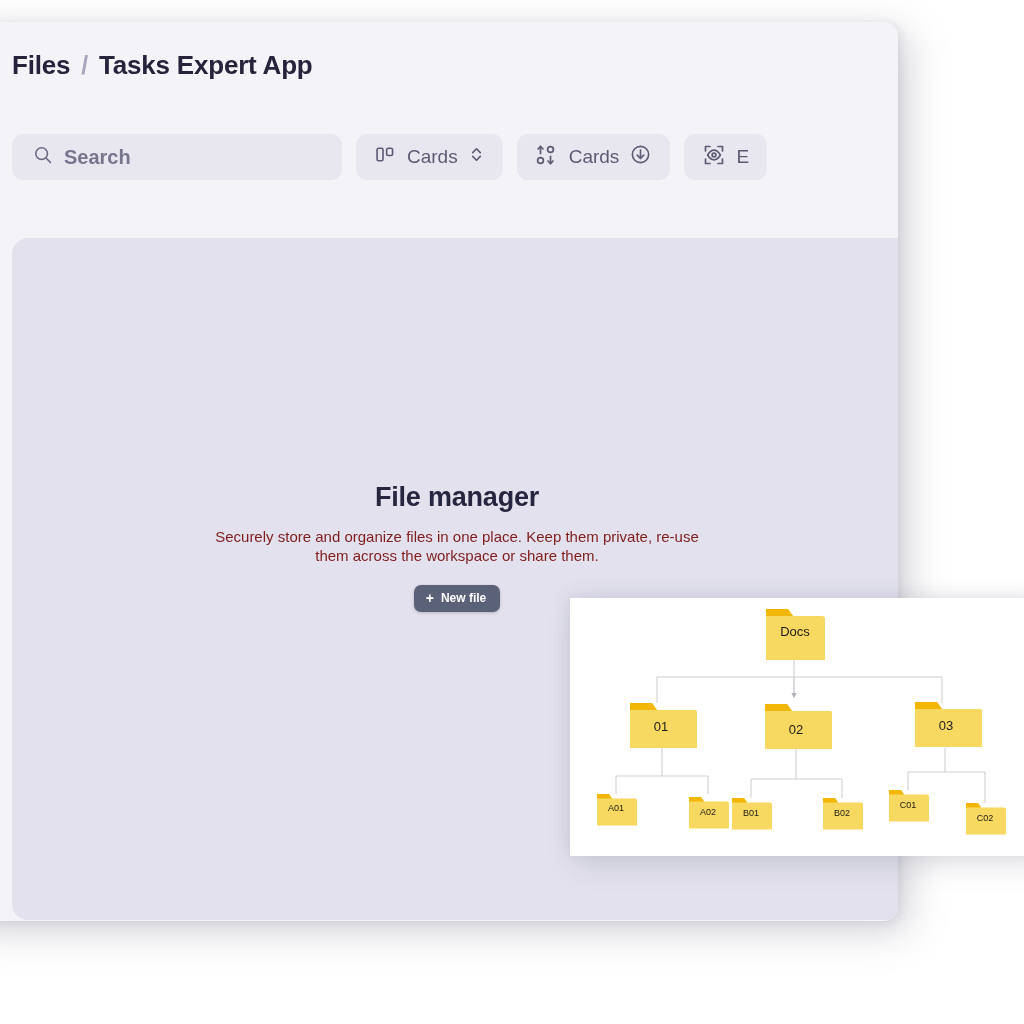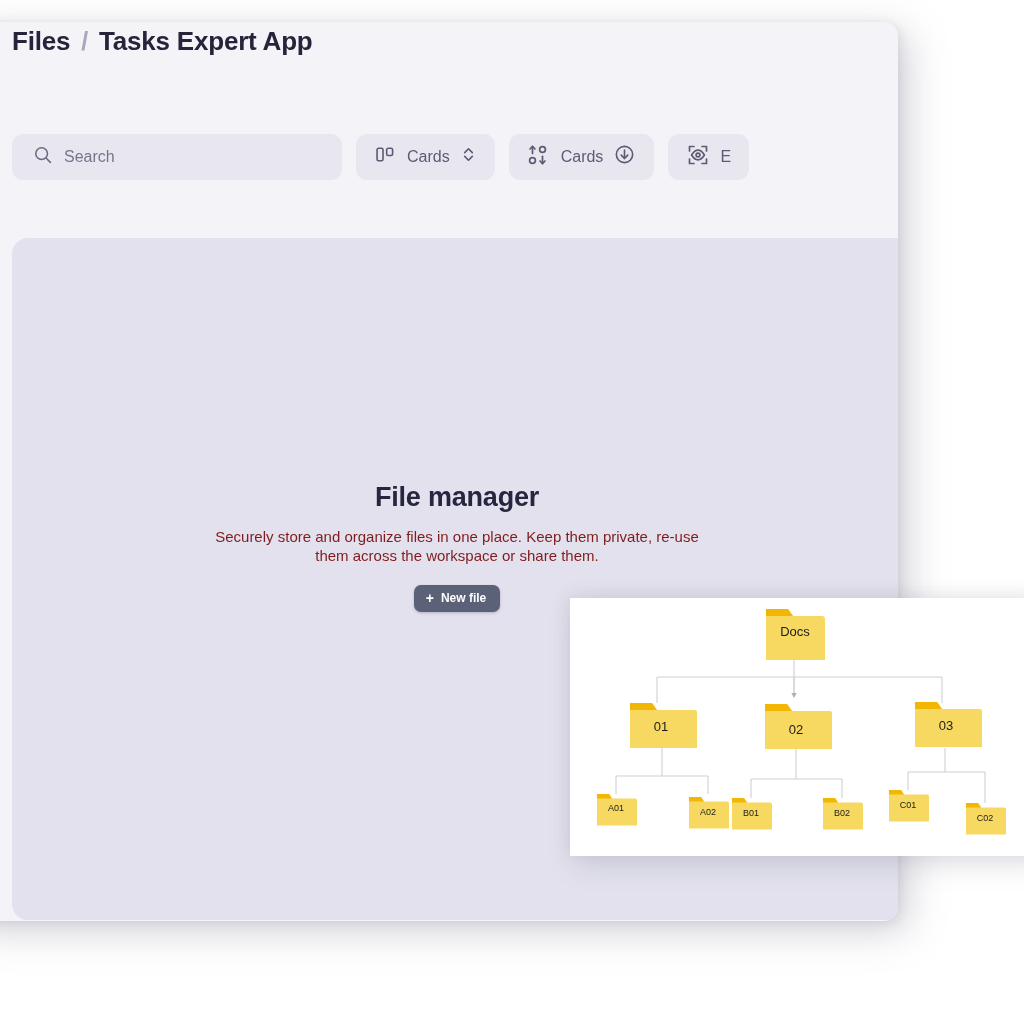--- a/index.html
+++ b/index.html
@@ -27,21 +27,21 @@
     border-radius: 14px;
     box-shadow: 10px 10px 38px rgba(120,120,140,0.34),
                 2px 2px 10px rgba(120,120,140,0.16);
     overflow: hidden;
   }
 
   
   #breadcrumb {
     position: absolute;
     left: 52px;
-    top: 4px;
+    top: 28px;
     display: flex;
     align-items: baseline;
     gap: 11px;
     font-size: 26px;
     font-weight: bold;
     color: #25243a;
     letter-spacing: -0.2px;
     white-space: nowrap;
   }
   .crumb { color: #25243a; }
@@ -70,22 +70,22 @@
     border-radius: 11px;
     background: #e8e7f0;
     color: #5d5b74;
     font-size: 19px;
     box-sizing: border-box;
   }
   #search-chip {
     width: 330px;
     padding-left: 20px;
   }
-  #search-chip .ph { color: #77758d; font-size: 16px; }
-  .tb-label { color: #5d5b74; font-size: 16px; }
+  #search-chip .ph { color: #77758d; font-size: 20px; font-weight: bold; }
+  .tb-label { color: #5d5b74; font-size: 19px; }
   .ico { display: block; flex: none; }
 
   
   #content-panel {
     position: absolute;
     left: 52px;
     top: 216px;
     width: 1060px;
     height: 682px;
     background: #e2e1ed;

